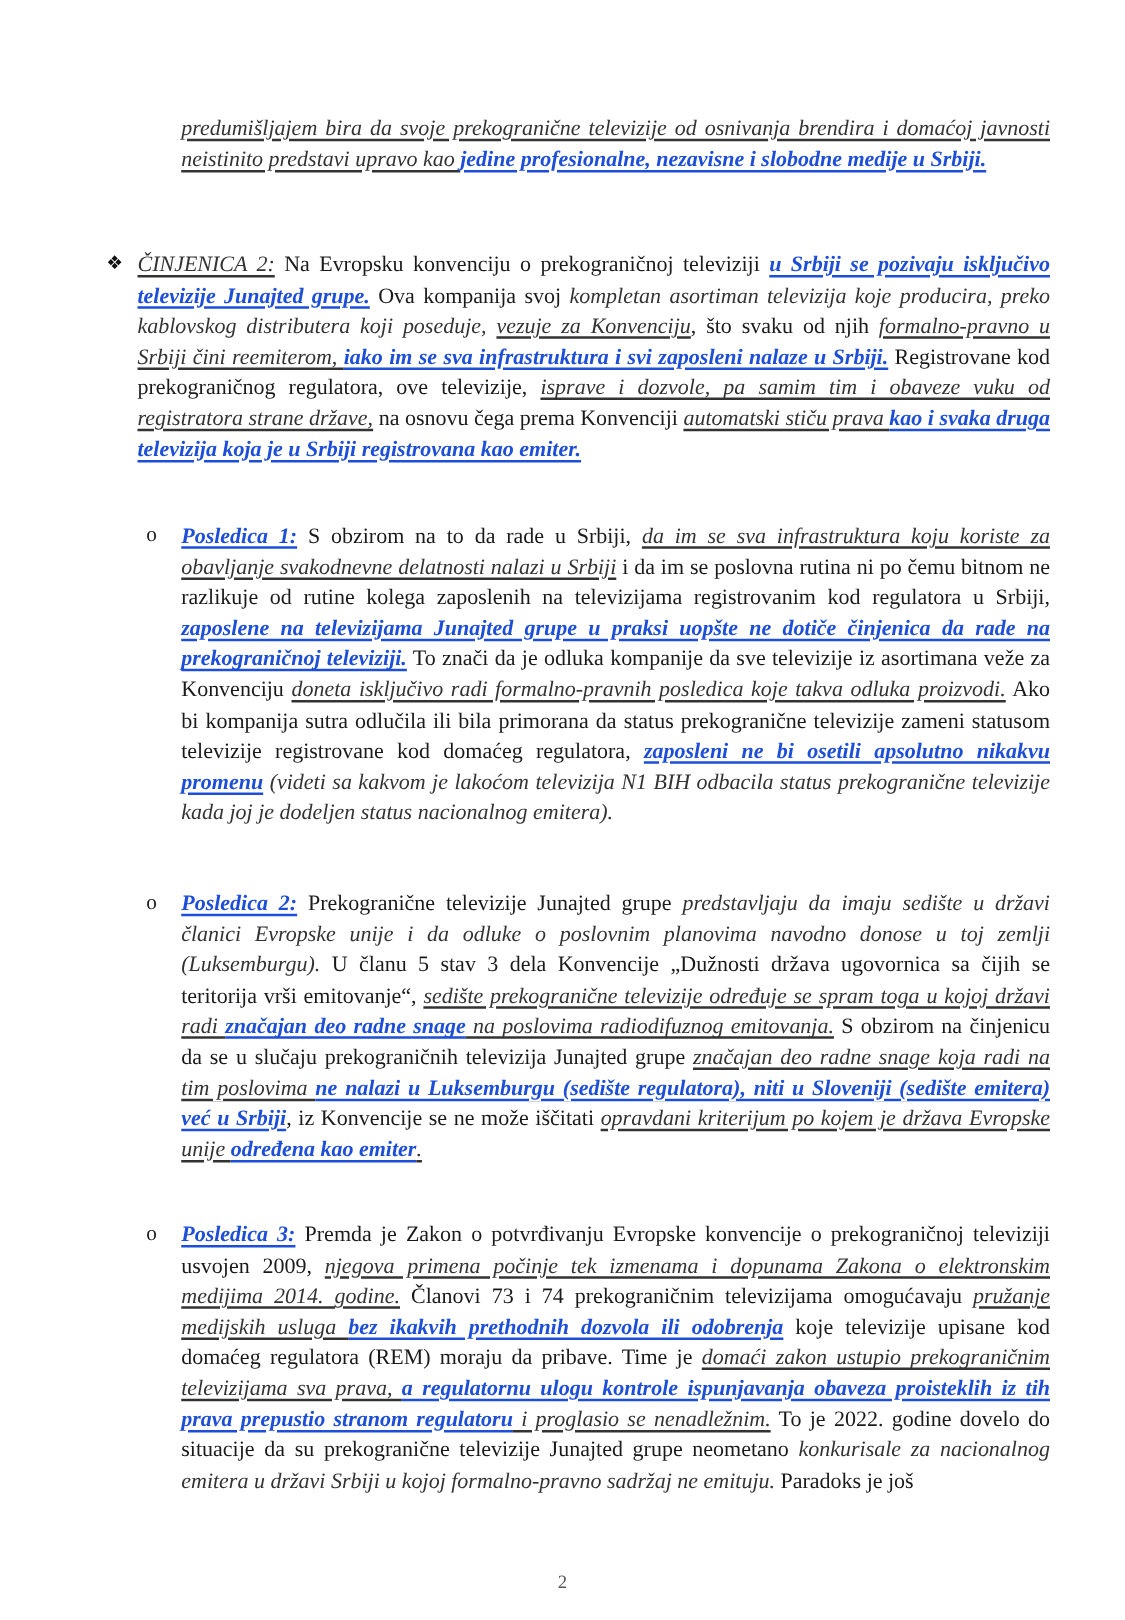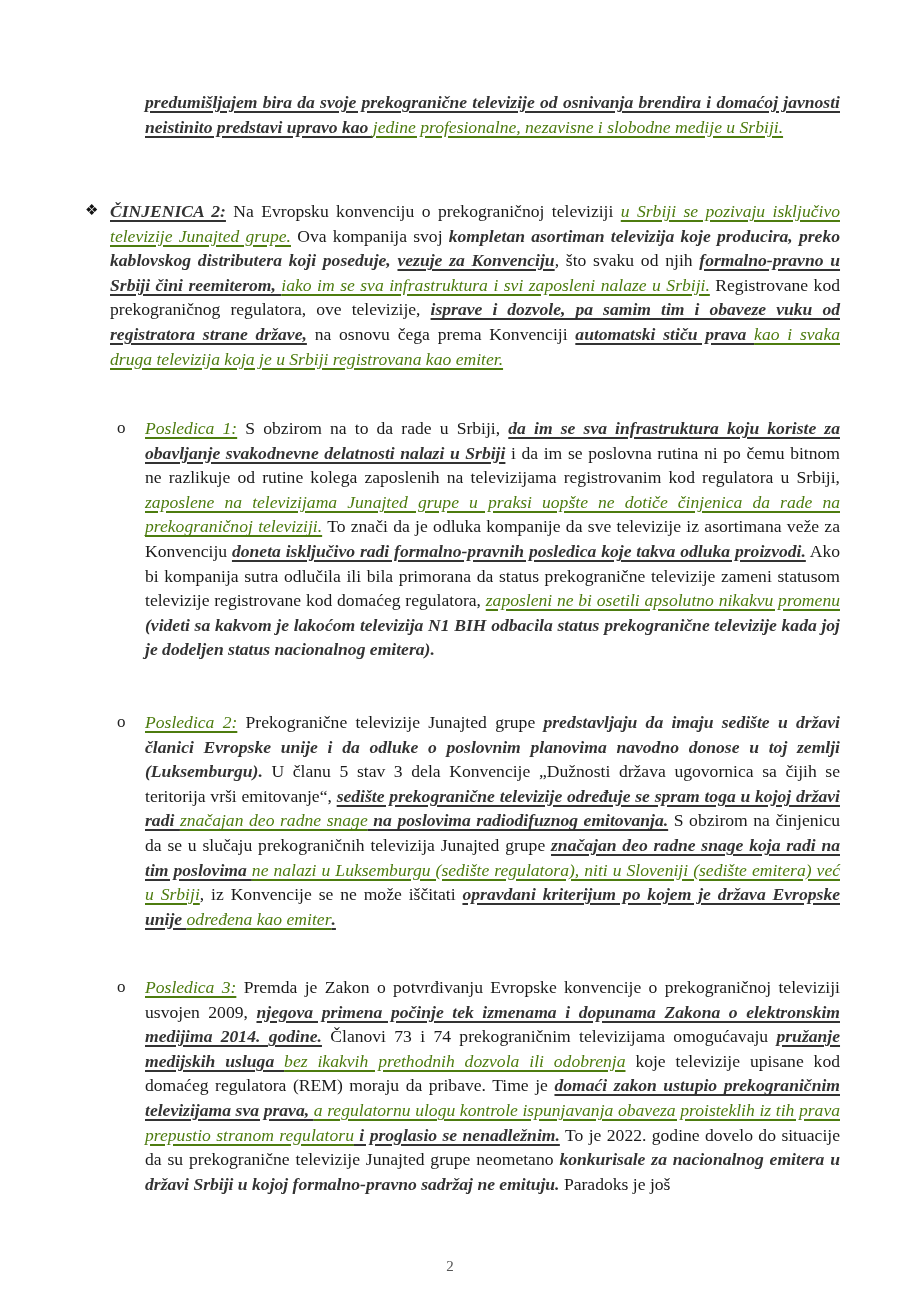--- a/index.html
+++ b/index.html
@@ -1,22 +1,22 @@
 <!DOCTYPE html>
 <html><head>
 <meta charset="utf-8">
 <style>
   html, body { margin:0; padding:0; background:#ffffff; }
   body { width:900px; height:1296px; position:relative; overflow:hidden;
          font-family:"Liberation Serif", serif; color:#1a1a1a; }
   .page { position:absolute; left:0; top:0; width:900px; height:1296px; background:#fff; }
   .para { position:absolute; font-size:17.6px; line-height:24.6px; text-align:justify; text-align-last:left; }
   .para .r { }
-  .i { font-style:italic; color:#333;font-weight:bold; }
-  .b { font-weight:normal; color:#4d7c0f; }
+  .i { font-style:italic; color:#333; }
+  .b { font-weight:bold; color:#1d4ed8; }
   .u { text-decoration:underline; text-decoration-thickness:1.5px; text-underline-offset:3px; }
   .bullet { position:absolute; font-size:15px; color:#111; }
   .sub-bullet { position:absolute; font-size:17px; color:#222; }
   .pagenum { position:absolute; left:0; width:900px; top:1258px; text-align:center; font-size:15px; color:#555; }
 </style>
 </head>
 <body>
 
 <div class="page">
 

